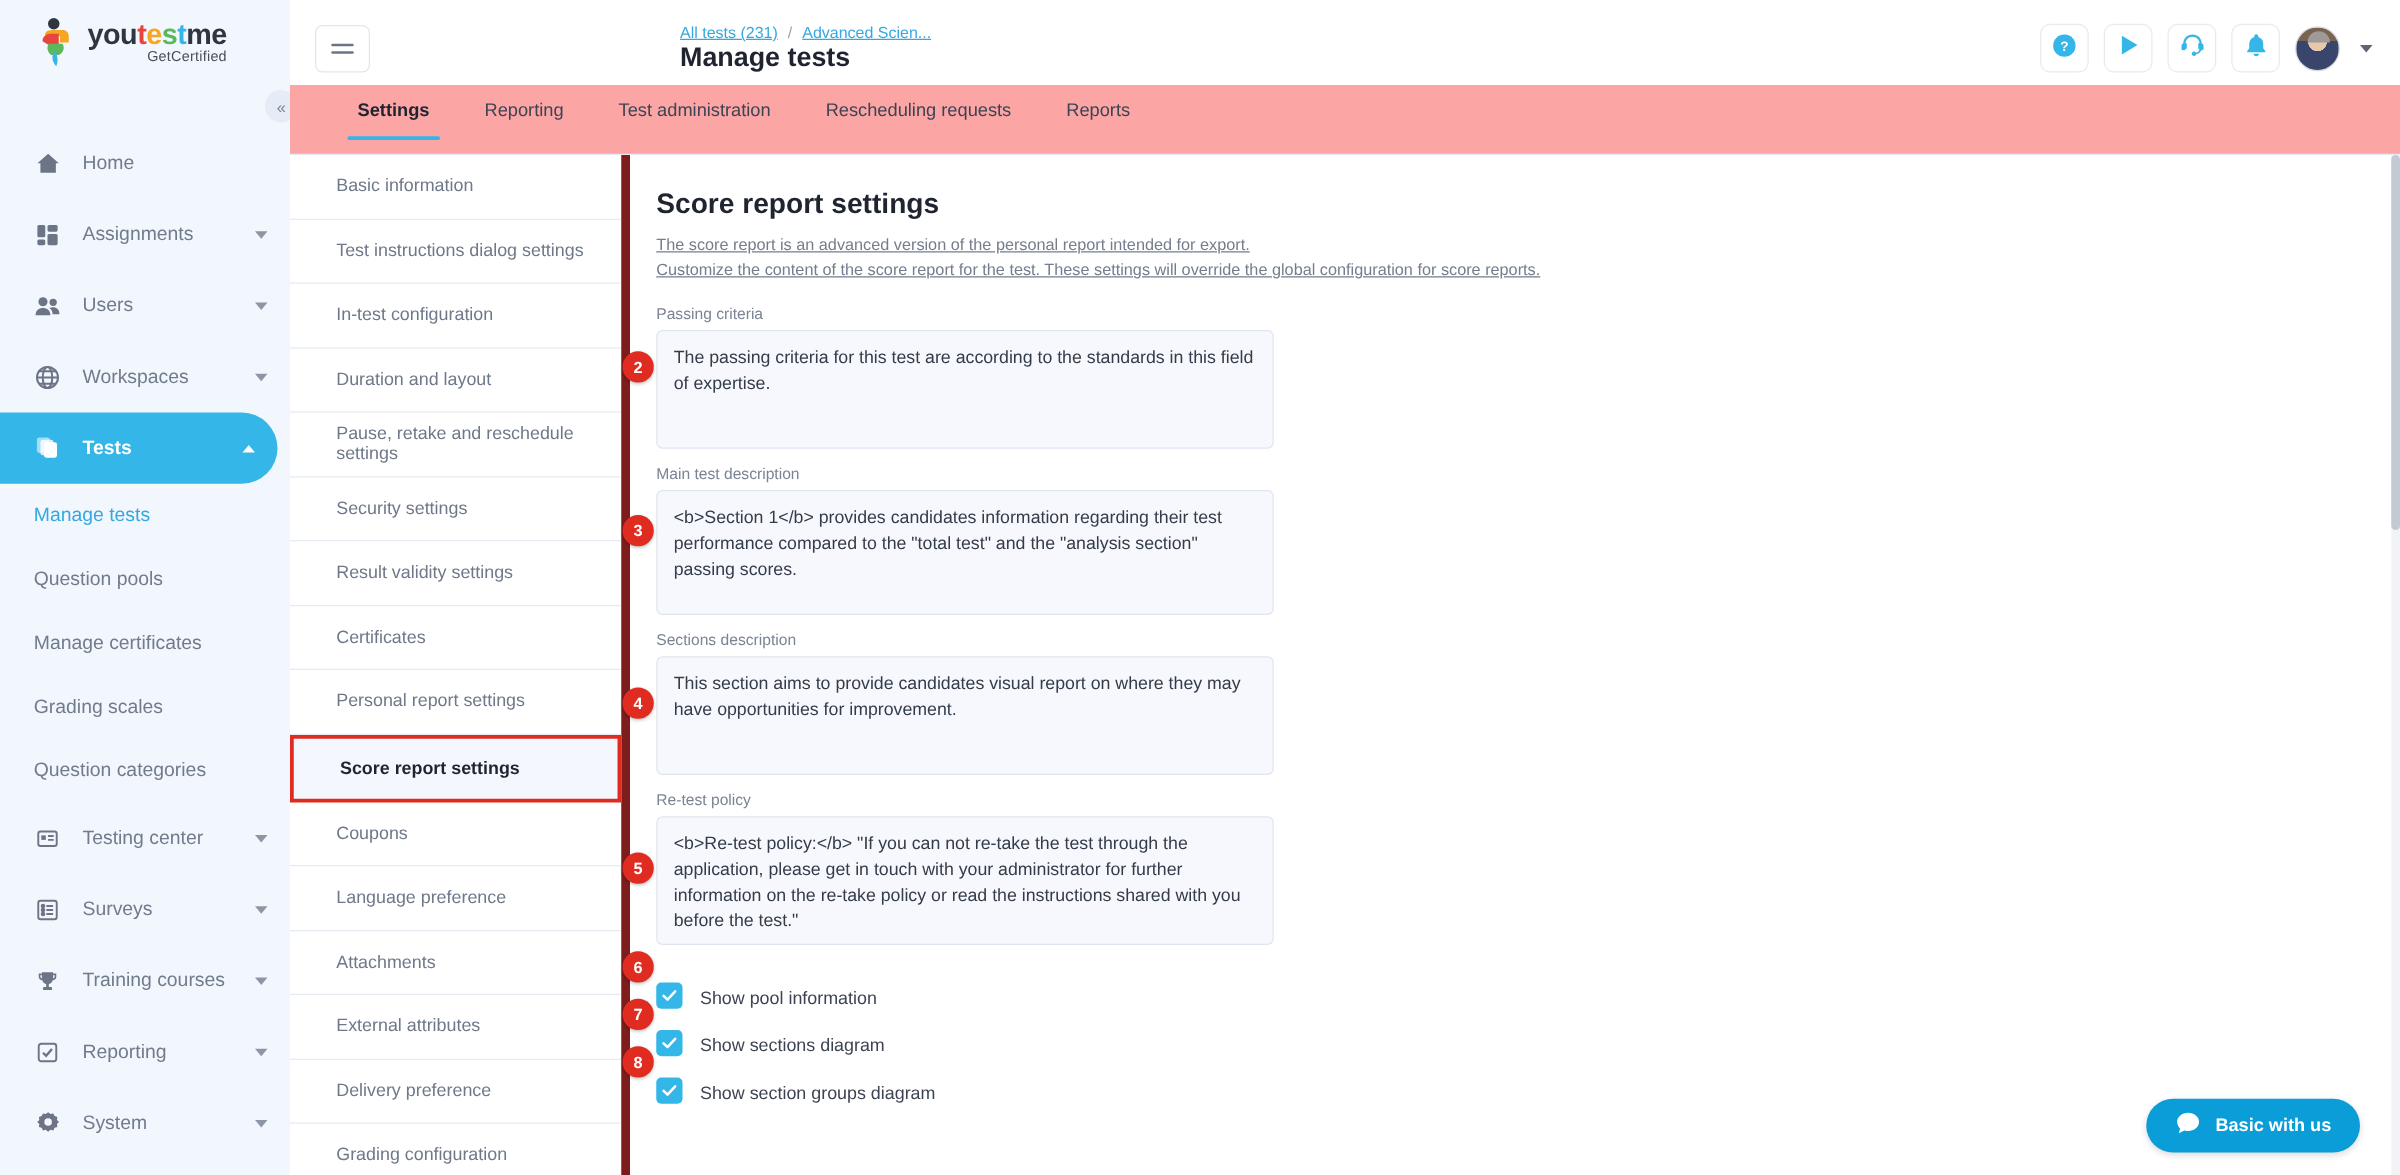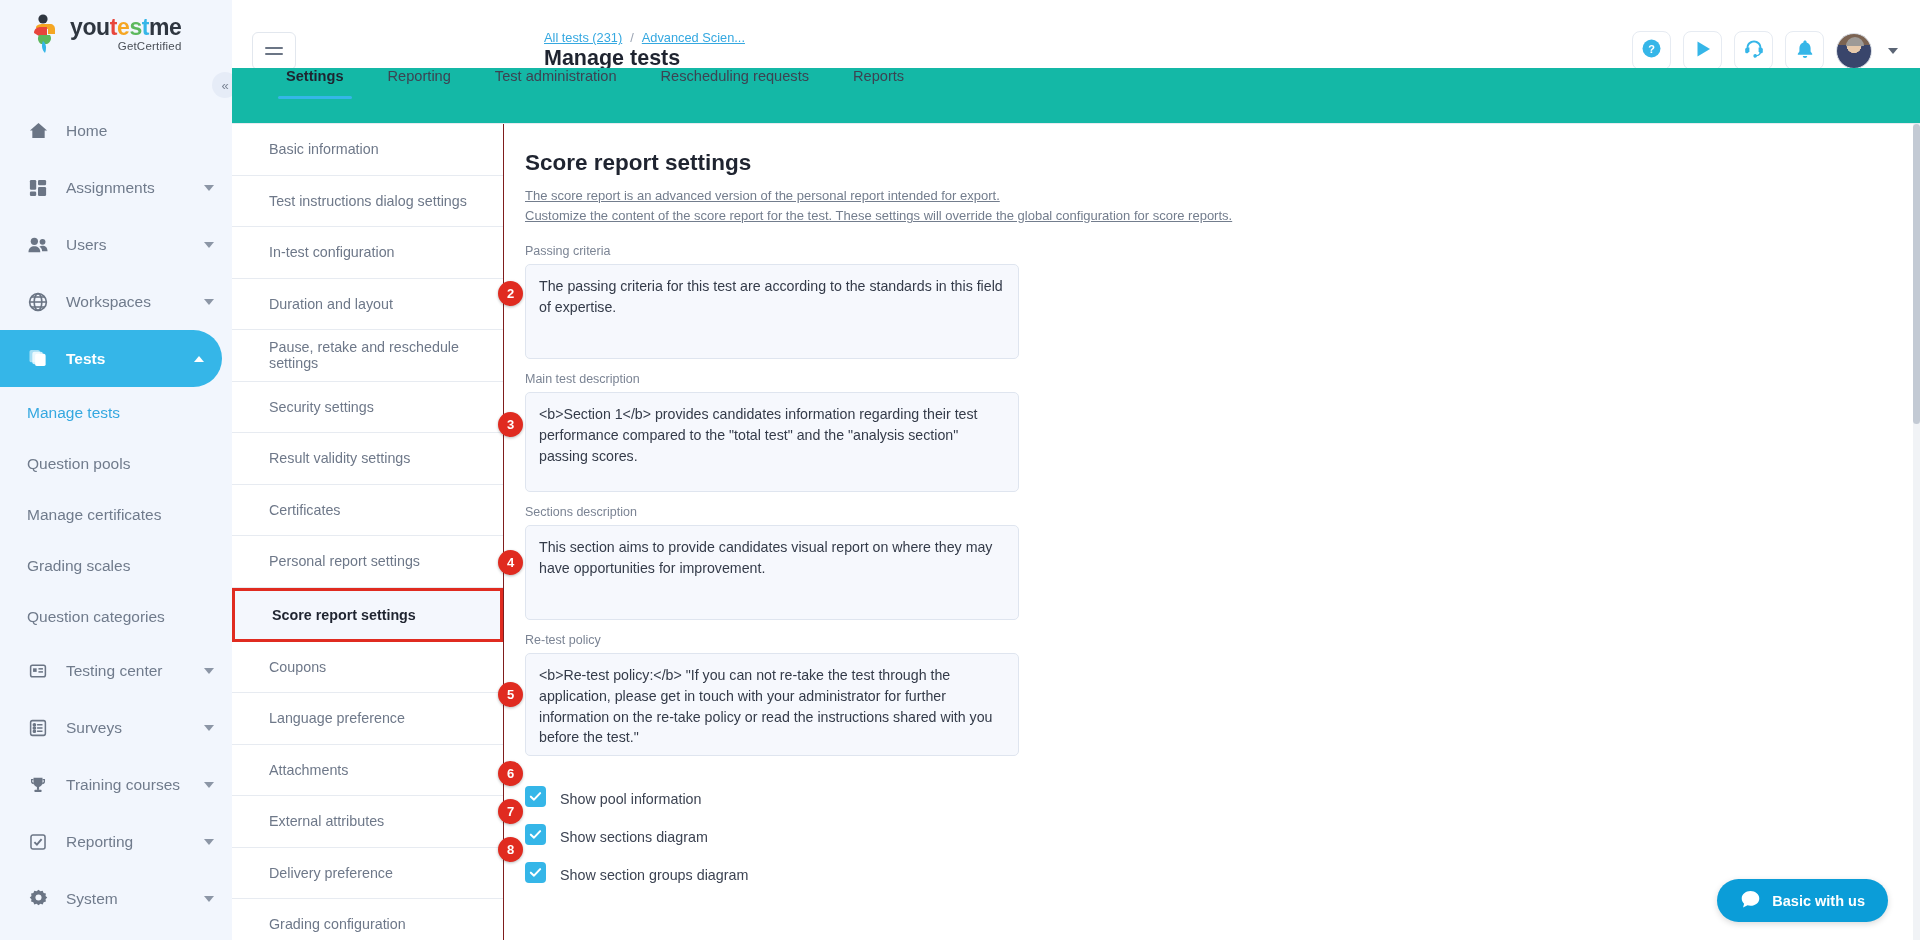--- a/index.html
+++ b/index.html
@@ -74,21 +74,21 @@
     border-bottom: 6px solid #ffffff;
   }
   .nav-sub {
     display: block; height: 51px; line-height: 51px;
     padding-left: 27px; font-size: 15.5px; color: #707b8c; cursor: pointer;
   }
   .nav-sub.current { color: #35a8e0; }
 
   
   #header {
-    position: absolute; left: 232px; top: 16px;
+    position: absolute; left: 232px; top: 4px;
     width: 1688px; height: 84px; background: #ffffff;
     border-bottom: 2px solid #eab308;
   }
   .hamburger {
     position: absolute; left: 20px; top: 16px;
     width: 44px; height: 38px; border: 1px solid #e2e7ee;
     border-radius: 6px; background: #fff; cursor: pointer;
     display: flex; flex-direction: column; align-items: center; justify-content: center; gap: 4px;
   }
   .hamburger i { display: block; width: 18px; height: 2px; background: #6b7585; border-radius: 1px; }
@@ -123,39 +123,39 @@
   }
   .avatar-caret {
     width: 0; height: 0; margin-left: 4px;
     border-left: 5px solid transparent; border-right: 5px solid transparent;
     border-top: 6px solid #5b6575; cursor: pointer;
   }
 
   
   #tabs {
     position: absolute; left: 232px; top: 68px;
-    width: 1688px; height: 56px; background: #14b8a6;
+    width: 1688px; height: 56px; background: #fca5a5;
     border-bottom: 1px solid #e6eaf0;
-    display: flex; align-items: flex-start; padding-left: 32px;
+    display: flex; align-items: center; padding-left: 32px;
   }
   .tab {
     font-size: 14.6px; color: #3c4352; padding: 0 22px 14px 22px;
     cursor: pointer; position: relative;
   }
   .tab.active { color: #1f2430; font-weight: 700; }
   .tab.active::after {
     content: ""; position: absolute; left: 14px; right: 14px; bottom: -1px;
     height: 3px; background: #35b6e8; border-radius: 2px;
   }
 
   
   #settings-list {
     position: absolute; left: 232px; top: 124px;
     width: 272px; height: 816px;
-    background: #fff; border-right: 1px solid #7f1d1d;
+    background: #fff; border-right: 7px solid #7f1d1d;
     overflow: hidden;
   }
   .set-item {
     height: 51.5px; display: flex; align-items: center;
     padding-left: 37px; font-size: 14.3px; color: #6e7889;
     border-bottom: 1px solid #e7ebf1; cursor: pointer;
   }
   .set-item.selected {
     background: #f4f7fd; color: #1f2430; font-weight: 700;
     border: 3px solid #e02b20; border-left: 3px solid #e02b20;

